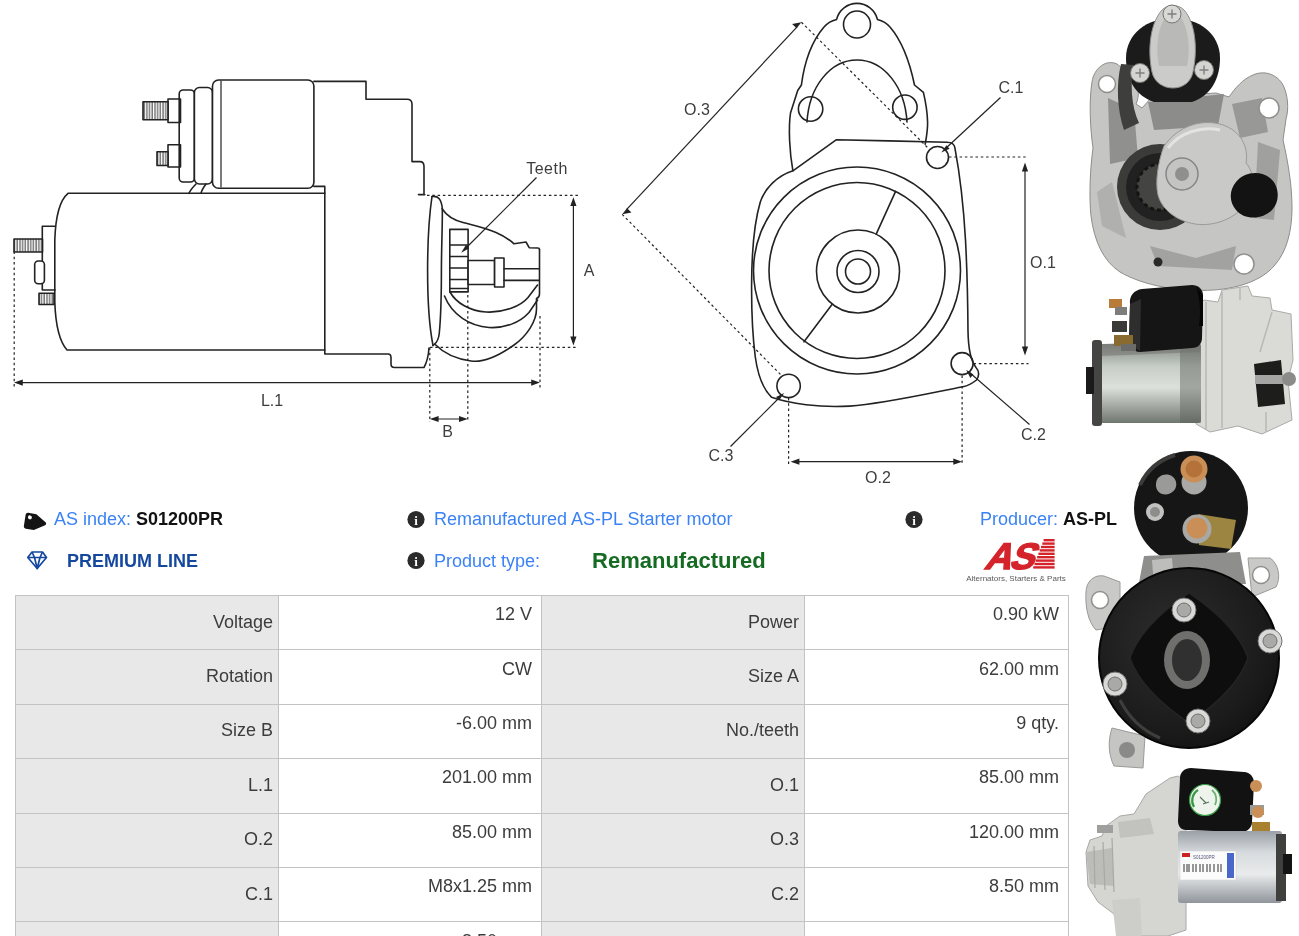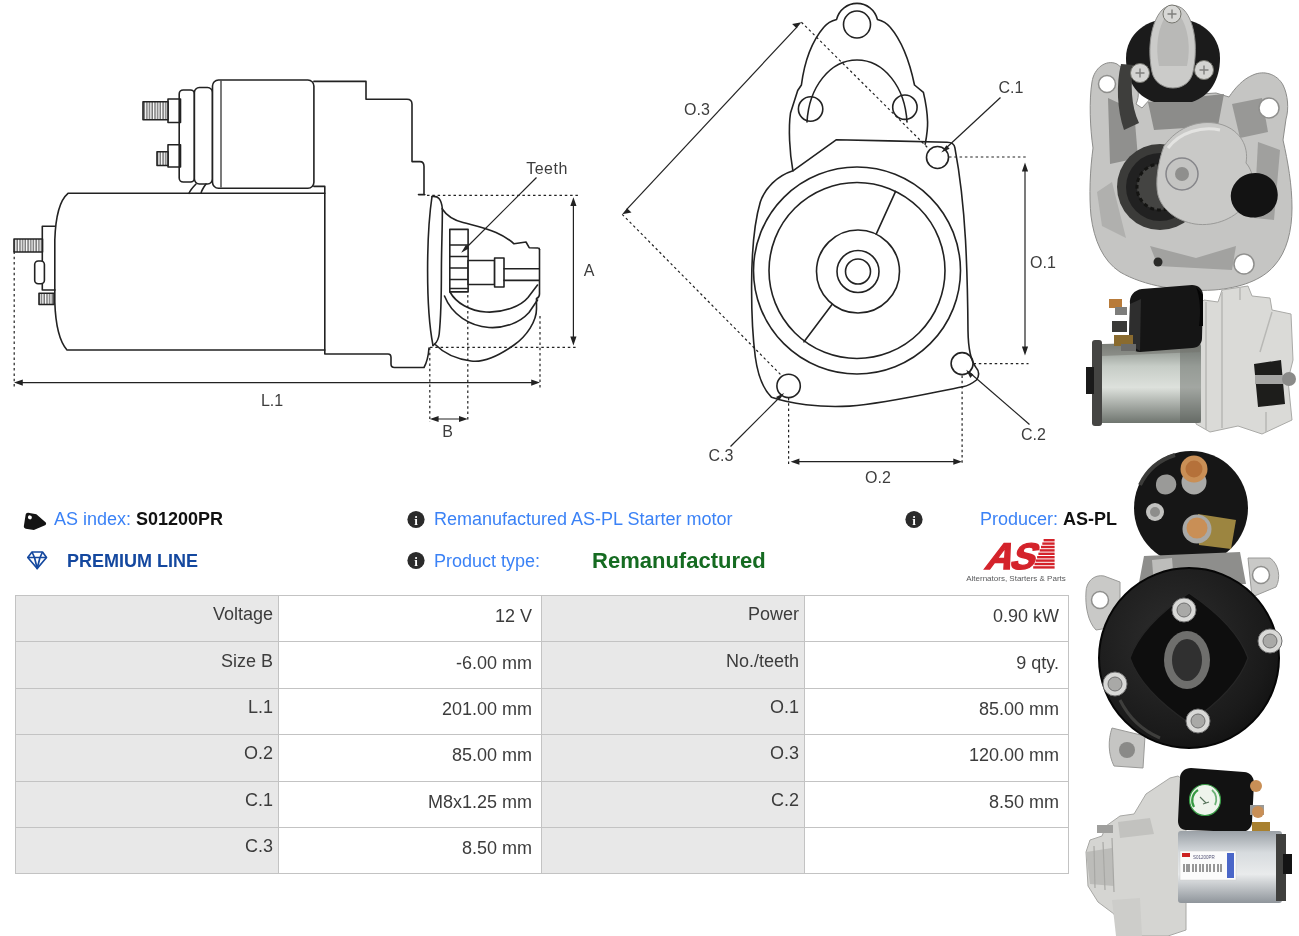--- a/index.html
+++ b/index.html
@@ -5,22 +5,22 @@
 html,body{margin:0;padding:0;background:#ffffff;}
 *{-webkit-font-smoothing:antialiased;}
 body{width:1299px;height:936px;position:relative;overflow:hidden;font-family:"Liberation Sans",sans-serif;}
 .abs{position:absolute;}
 #info{position:absolute;left:0;top:0;width:1299px;}
 .irow{position:absolute;height:20px;display:flex;align-items:center;}
 .t1{font-size:18px;color:#3b82f6;}
 .b1{font-size:18px;color:#111;font-weight:bold;}
 #spec{position:absolute;left:15px;top:595px;border-collapse:collapse;table-layout:fixed;width:1053px;}
 #spec td{border:1px solid #c3c3c3;font-size:18px;color:#3c3c3c;text-align:right;height:37.4px;vertical-align:middle;}
-#spec td.l{padding:0 5px 8px 4px;}
-#spec td.v{padding:0 9px 4px 4px;}
+#spec td.l{padding:0 5px 1px 4px;}
+#spec td.v{padding:0 9px 16px 4px;}
 #spec td.l{background:#e8e8e8;}
 #spec td.v{background:#ffffff;}
 #spec tr.tall td{height:48.5px;vertical-align:top;padding-top:7px;}
 </style>
 </head>
 <body>
 <svg class="abs" style="left:0;top:0" width="1299" height="936" viewBox="0 0 1299 936">
 <g id="leftdraw" fill="none" stroke="#222222" stroke-width="1.6" stroke-linejoin="round" stroke-linecap="round">
 
   <path d="M313.9,81.4 H366 V99.3 H407 Q412,99.3 412,104.3 V161.6 H420 Q424,161.6 424,166.6 V194.6 M418.5,194.6 H424.8"></path>
@@ -400,20 +400,26 @@
       <col style="width:264px">
     </colgroup>
 <tbody>
       <tr>
         <td class="l">Voltage</td>
         <td class="v">12 V</td>
         <td class="l">Power</td>
         <td class="v">0.90 kW</td>
       </tr>
 <tr>
+        <td class="l">Rotation</td>
+        <td class="v">CW</td>
+        <td class="l">Size A</td>
+        <td class="v">62.00 mm</td>
+      </tr>
+<tr>
         <td class="l">Size B</td>
         <td class="v">-6.00 mm</td>
         <td class="l">No./teeth</td>
         <td class="v">9 qty.</td>
       </tr>
 <tr>
         <td class="l">L.1</td>
         <td class="v">201.00 mm</td>
         <td class="l">O.1</td>
         <td class="v">85.00 mm</td>

